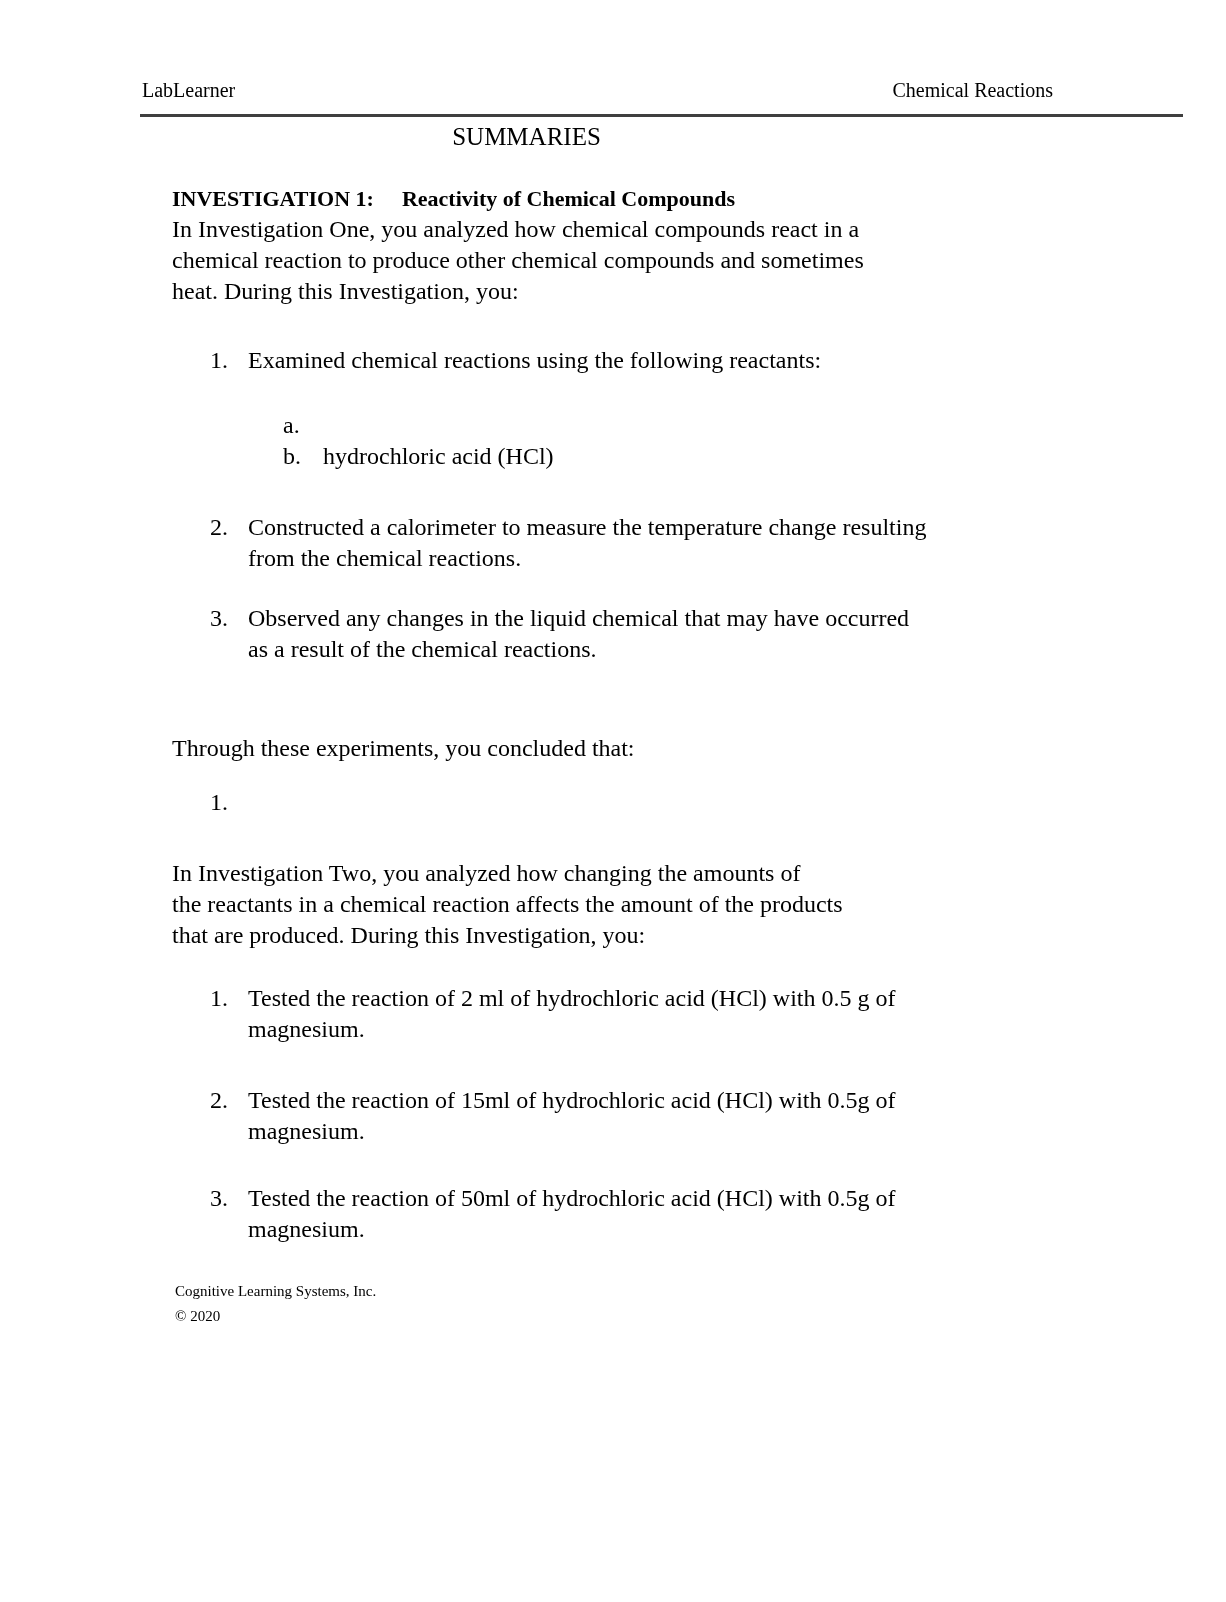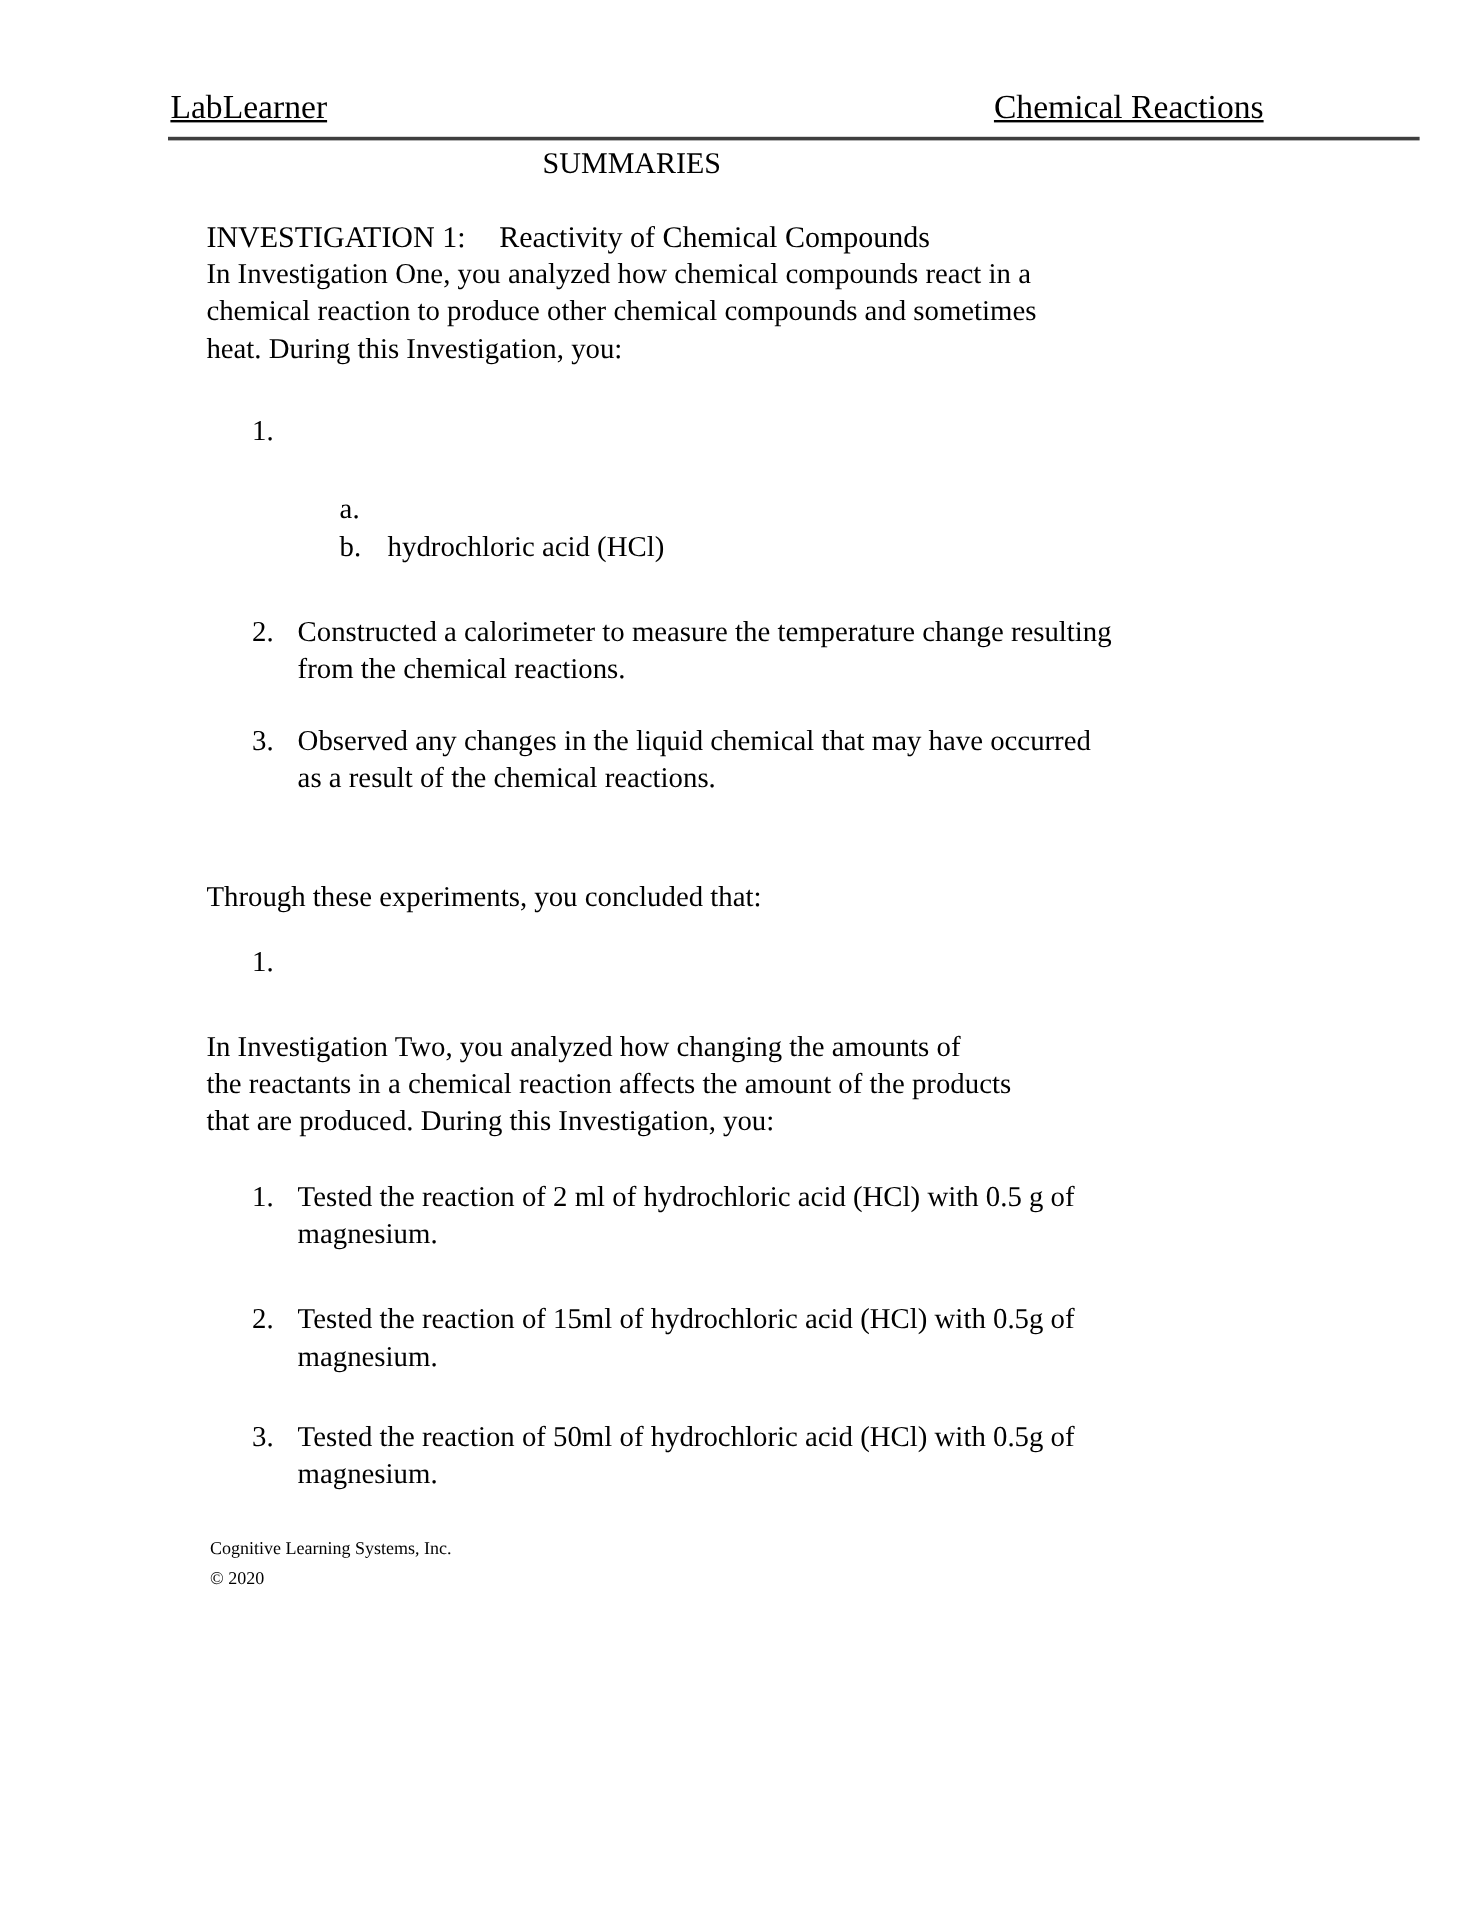--- a/index.html
+++ b/index.html
@@ -13,37 +13,36 @@
     font-size: 24px;
     line-height: 31px;
     padding-top: 72px;
     overflow: hidden;
     position: relative;
   }
   .header-row {
     display: flex;
     justify-content: space-between;
     margin: 0 173px 0 142px;
-    font-size: 28px;
+    font-size: 20px;
     line-height: 36px;
-    text-decoration: underline;
   }
   .rule {
     border-top: 3px solid #3f3f3f;
     margin: 6px 43px 0 140px;
     height: 0;
   }
   .subtitle {
     text-align: center;
     margin-right: 173px;
     font-size: 25px;
     line-height: 40px;
   }
   .content { margin: 0 40px 0 172px; }
-  .heading { font-weight: normal; font-size: 25px; line-height: 31px; }
+  .heading { font-weight: bold; font-size: 22px; line-height: 31px; }
   .h-label { margin-right: 28px; }
   p { margin: 0; }
   .pre { white-space: pre-line; }
   .li { display: flex; margin-left: 38px; }
   .li .marker { flex: 0 0 38px; }
   .sublist { margin-left: 111px; }
   .sublist .li { margin-left: 0; }
   .sublist .li .marker { flex: 0 0 40px; }
   .mt-h1 { margin-top: 26px; }
   .mt-p1 { }
@@ -83,20 +82,21 @@
     <div class="heading mt-h1">
       <span class="h-label">INVESTIGATION 1:</span><span>Reactivity of Chemical Compounds</span>
     </div>
 
     <p class="pre mt-p1">In Investigation One, you analyzed how chemical compounds react in a
 chemical reaction to produce other chemical compounds and sometimes
 heat. During this Investigation, you:</p>
 
     <div class="li mt-i11">
       <span class="marker">1.</span>
+      <span class="pre">Examined chemical reactions using the following reactants:</span>
     </div>
 
     <div class="sublist mt-sub">
       <div class="li">
         <span class="marker">a.</span>
       </div>
       <div class="li">
         <span class="marker">b.</span>
         <span class="pre">hydrochloric acid (HCl)</span>
       </div>

